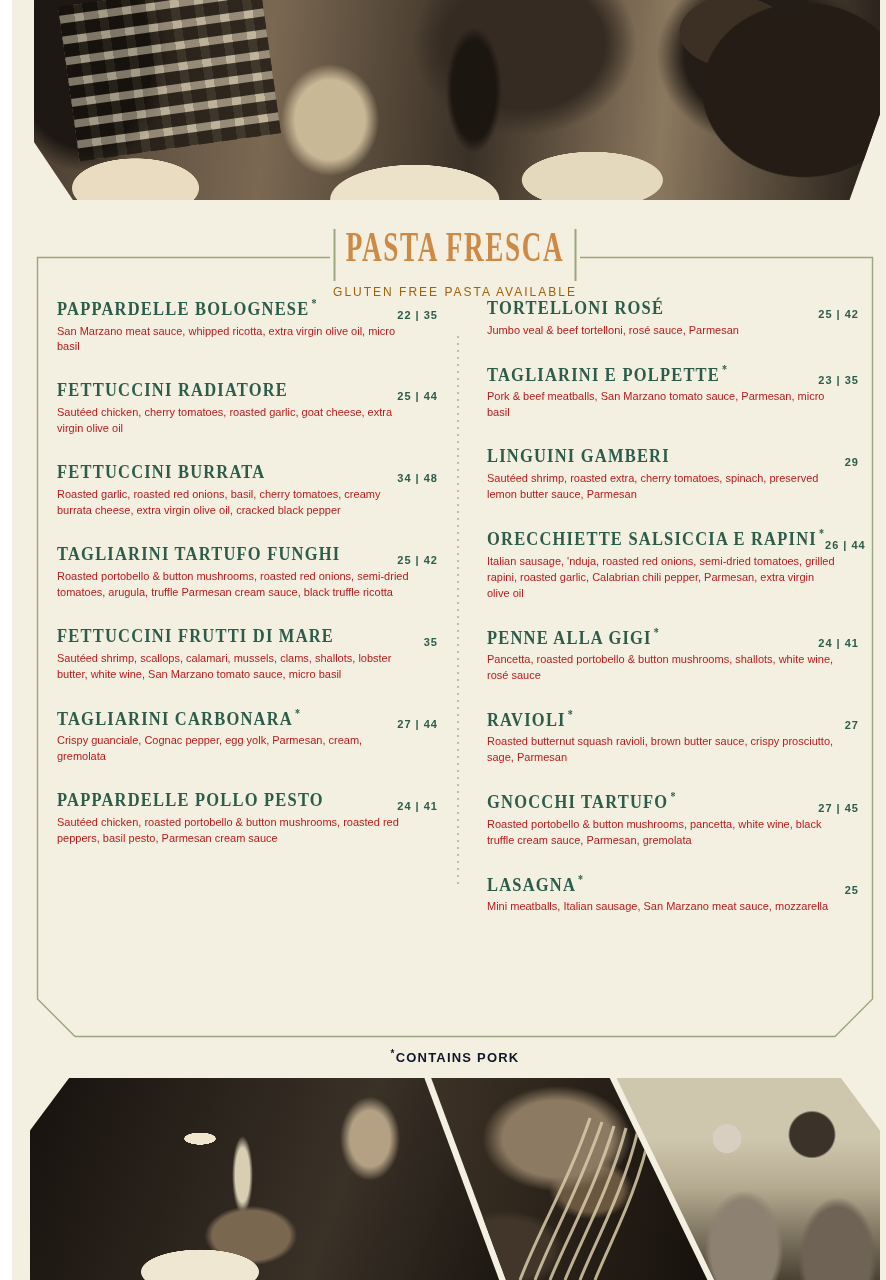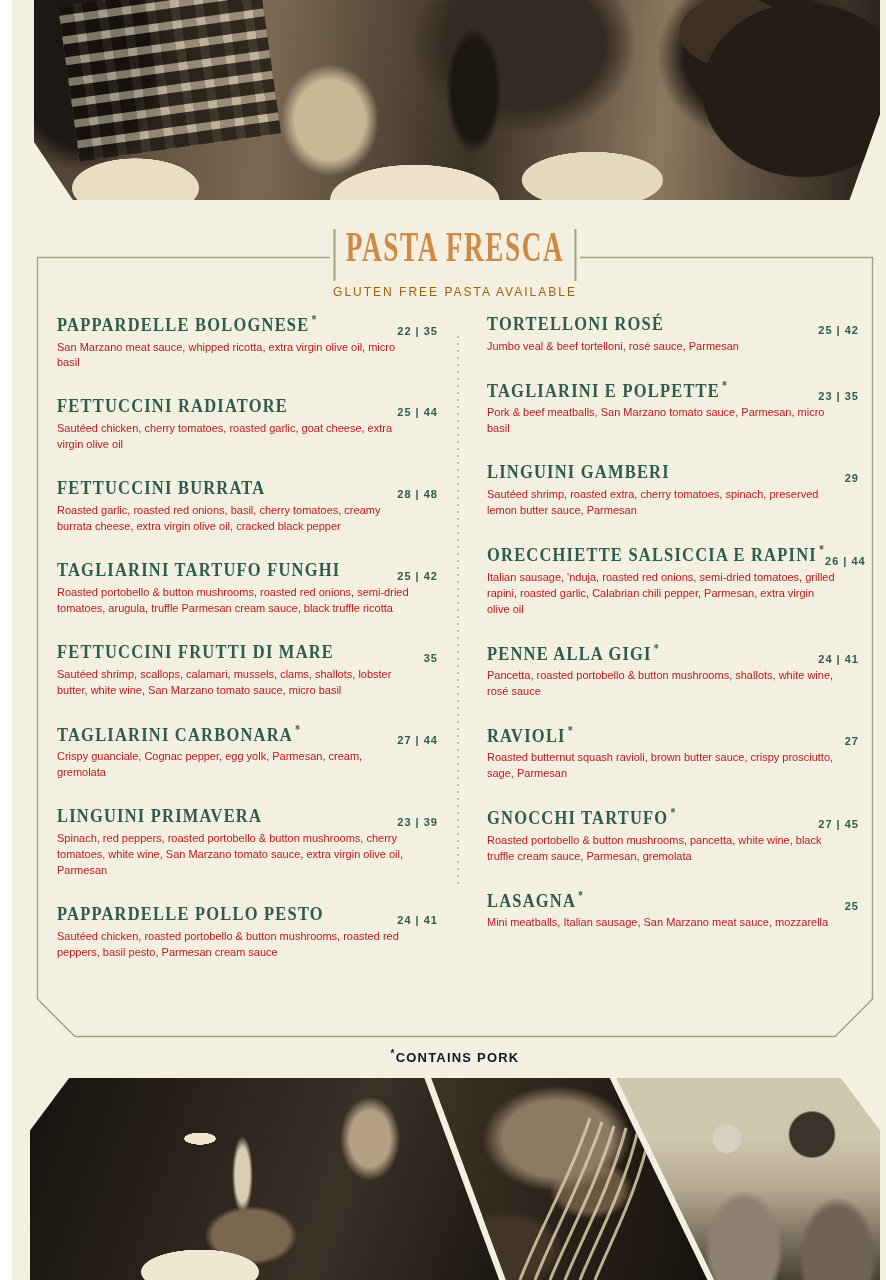--- a/index.html
+++ b/index.html
@@ -45,21 +45,21 @@
     position:absolute; top:224px; left:0; width:100%; text-align:center;
     font-family:"Liberation Serif", serif; font-weight:700;
     font-size:34px; letter-spacing:2px; color:#CE8A45;
     transform:scale(.8,1.22); transform-origin:center top;
   }
   .subtitle{
     position:absolute; top:285px; left:0; width:100%; text-align:center;
     font-size:12px; letter-spacing:2px; color:#a16207;
   }
   
-  .menu{position:absolute; top:316px; left:45px; display:flex;}
+  .menu{position:absolute; top:300px; left:45px; display:flex;}
   .col{width:381px;}
   .col.right{margin-left:49px; width:372px;}
   .item{margin-bottom:27px;}
   .row{display:flex; justify-content:space-between; align-items:flex-end; margin-bottom:3px;}
   .nm{
     margin:0; font-family:"Liberation Serif", serif; font-weight:700;
     font-size:16.5px; letter-spacing:1.2px; color:#2D5C4B;
     transform:scaleY(1.18); transform-origin:left bottom; white-space:nowrap;
   }
   .nm sup{font-size:10px; margin-left:2px;}
@@ -140,21 +140,21 @@
         <div class="item">
           <div class="row">
             <h3 class="nm"><span>FETTUCCINI RADIATORE</span></h3>
             <span class="pr">25 | 44</span>
           </div>
           <p class="ds">Sautéed chicken, cherry tomatoes, roasted garlic, goat cheese, extra virgin olive oil</p>
         </div>
         <div class="item">
           <div class="row">
             <h3 class="nm"><span>FETTUCCINI BURRATA</span></h3>
-            <span class="pr">28 | 48</span>
+            <span class="pr">34 | 48</span>
           </div>
           <p class="ds">Roasted garlic, roasted red onions, basil, cherry tomatoes, creamy burrata cheese, extra virgin olive oil, cracked black pepper</p>
         </div>
         <div class="item">
           <div class="row">
             <h3 class="nm"><span>TAGLIARINI TARTUFO FUNGHI</span></h3>
             <span class="pr">25 | 42</span>
           </div>
           <p class="ds">Roasted portobello &amp; button mushrooms, roasted red onions, semi-dried tomatoes, arugula, truffle Parmesan cream sauce, black truffle ricotta</p>
         </div>
@@ -164,27 +164,20 @@
             <span class="pr">35</span>
           </div>
           <p class="ds">Sautéed shrimp, scallops, calamari, mussels, clams, shallots, lobster butter, white wine, San Marzano tomato sauce, micro basil</p>
         </div>
         <div class="item">
           <div class="row">
             <h3 class="nm"><span>TAGLIARINI CARBONARA</span><sup>*</sup></h3>
             <span class="pr">27 | 44</span>
           </div>
           <p class="ds">Crispy guanciale, Cognac pepper, egg yolk, Parmesan, cream, gremolata</p>
-        </div>
-        <div class="item">
-          <div class="row">
-            <h3 class="nm"><span>LINGUINI PRIMAVERA</span></h3>
-            <span class="pr">23 | 39</span>
-          </div>
-          <p class="ds">Spinach, red peppers, roasted portobello &amp; button mushrooms, cherry tomatoes, white wine, San Marzano tomato sauce, extra virgin olive oil, Parmesan</p>
         </div>
         <div class="item">
           <div class="row">
             <h3 class="nm"><span>PAPPARDELLE POLLO PESTO</span></h3>
             <span class="pr">24 | 41</span>
           </div>
           <p class="ds">Sautéed chicken, roasted portobello &amp; button mushrooms, roasted red peppers, basil pesto, Parmesan cream sauce</p>
         </div>
       </div>
     <div class="col right" id="col-right">

